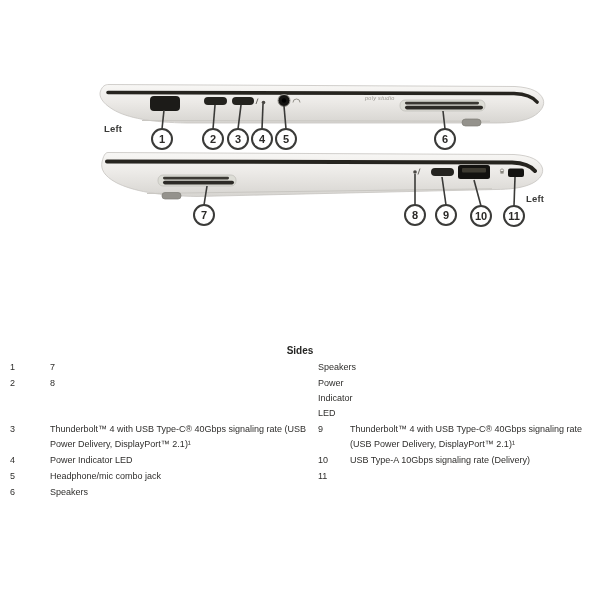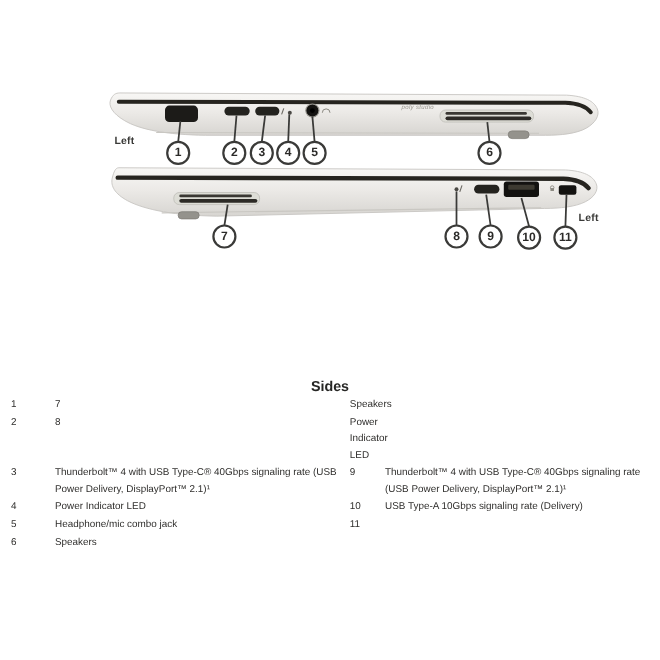--- a/index.html
+++ b/index.html
@@ -6,21 +6,21 @@
   .canvas{position:relative;width:600px;height:600px;background:#fff;overflow:hidden;
           font-family:"Liberation Sans", sans-serif;color:#2b2a28;}
   .diagram{position:absolute;left:12px;top:0;width:588px;height:240px;padding-left:43px;}
   .diagram svg{position:absolute;left:0;top:0;}
   .side-label{position:absolute;font-size:9.5px;font-weight:bold;color:#3a3a38;letter-spacing:.2px;}
   .brand-text{position:absolute;left:353px;top:95px;font-size:5.5px;color:#98958e;font-style:italic;letter-spacing:.3px;}
   .callout{position:absolute;width:22px;height:22px;box-sizing:border-box;border:2px solid #3a3a38;
            border-radius:50%;background:#fff;display:flex;align-items:center;justify-content:center;
            font-size:11px;font-weight:bold;color:#2b2a28;}
   .table-wrap{position:absolute;left:0;top:343px;width:600px;}
-  .table-title{width:600px;text-align:center;font-size:13px;font-weight:bold;color:#262624;line-height:16px;}
+  .table-title{width:600px;text-align:center;font-size:10px;font-weight:bold;color:#262624;line-height:16px;}
   .trow{display:grid;grid-template-columns:40px 268px 32px 250px;padding-left:10px;margin-top:1px;}
   .cell{font-size:9px;line-height:15px;color:#2f2e2c;}
   .cell.num{font-weight:normal;}
   .footnote{position:absolute;left:8px;top:496px;width:560px;font-size:9px;line-height:12px;color:#3434b8;}
 </style>
 </head>
 <body>
 
 <div class="canvas">
 

